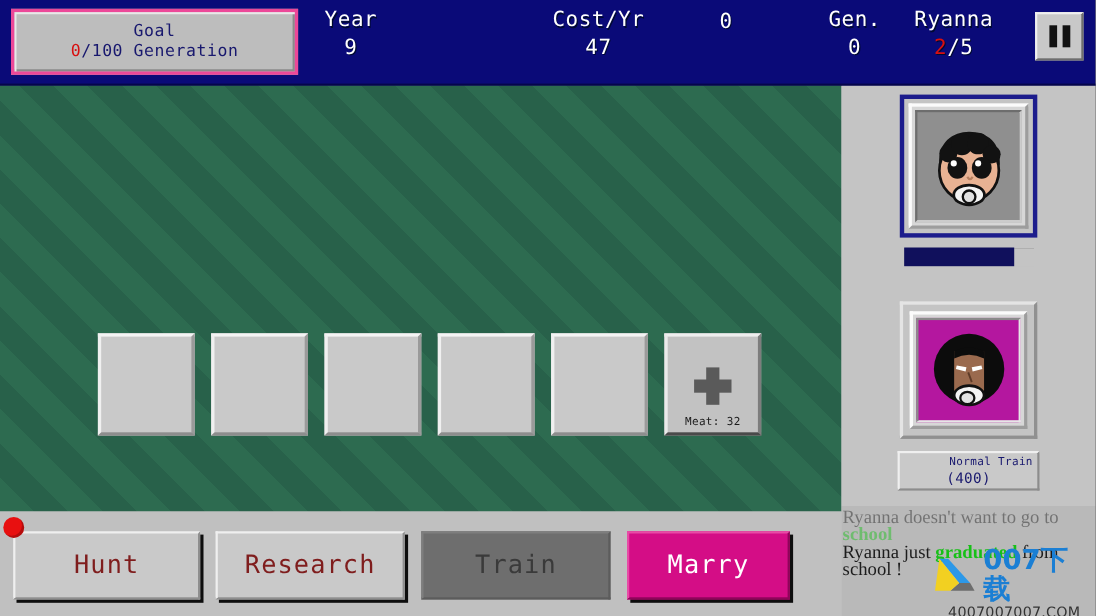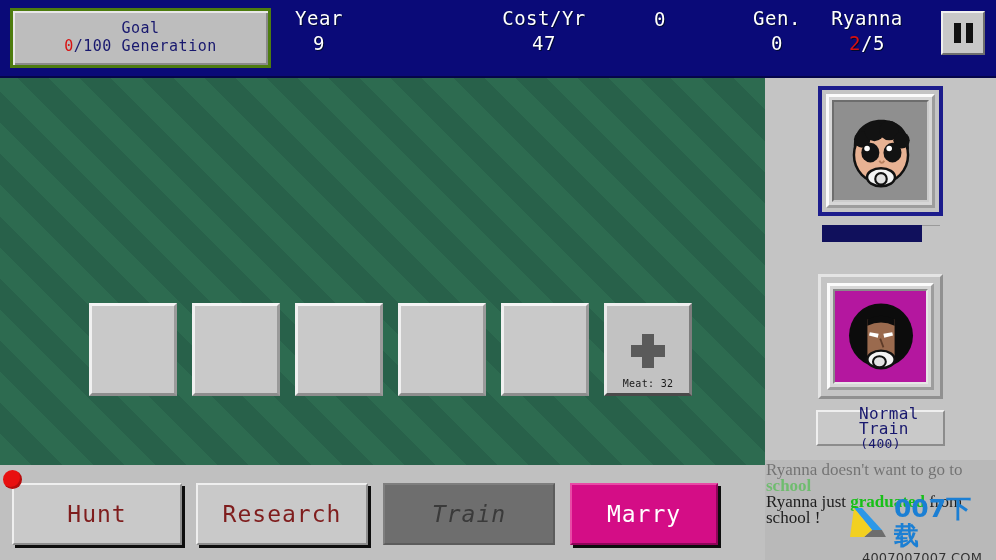--- a/index.html
+++ b/index.html
@@ -3,21 +3,21 @@
 <meta charset="utf-8">
 <style>
   html,body{margin:0;padding:0;background:#000;}
   body{width:996px;height:560px;overflow:hidden;font-family:"DejaVu Sans Mono","Liberation Mono",monospace;}
   #app{position:relative;width:996px;height:560px;overflow:hidden;background:#c0c0c0;}
 
   
   #header{position:absolute;left:0;top:0;width:996px;height:78px;background:#0a0a78;}
   #header:after{content:"";position:absolute;left:0;bottom:0;width:100%;height:2px;background:#05054a;}
   #goal-box{position:absolute;left:10px;top:8px;width:261px;height:60px;background:#bdbdbd;
-            border:3px solid #4d7c0f;box-sizing:border-box;
+            border:3px solid #ec4899;box-sizing:border-box;
             box-shadow:inset 2px 2px 0 #e8e8e8, inset -2px -2px 0 #8a8a8a;
             display:flex;flex-direction:column;align-items:center;justify-content:center;}
   #goal-box .gtitle{color:#18186e;font-size:15px;letter-spacing:.5px;line-height:17px;}
   #goal-box .gsub{font-size:15px;color:#18186e;line-height:19px;letter-spacing:.5px;}
   #goal-box .gsub .red{color:#d81010;}
   .stat{position:absolute;top:6px;text-align:center;color:#fff;}
   .stat .slabel{font-size:19px;line-height:24px;letter-spacing:.5px;text-shadow:1px 1px 0 #000a30;}
   .stat .svalue{font-size:19px;line-height:26px;letter-spacing:.5px;text-shadow:1px 1px 0 #000a30;}
   .stat .svalue .red{color:#d81010;}
   #pause-btn{position:absolute;left:941px;top:11px;width:44px;height:44px;background:#c8c8c8;
@@ -59,41 +59,41 @@
   #card-2{left:53px;top:196px;width:125px;height:125px;background:#c4c4c4;
       border:3px solid #e4e4e4;border-right-color:#909090;border-bottom-color:#909090;padding:6px;}
   #card-2 .innerframe{width:100%;height:100%;box-sizing:border-box;background:#d7d7d7;
       border:3px solid #fbfbfb;border-right-color:#9d9d9d;border-bottom-color:#9d9d9d;padding:3px;}
   #card-2 .canvas{width:100%;height:100%;box-sizing:border-box;background:#b4179f;
       border:2px solid #8a8a8a;border-right-color:#e6e6e6;border-bottom-color:#e6e6e6;
       display:flex;align-items:center;justify-content:center;overflow:hidden;}
   #train-btn{position:absolute;left:51px;top:332px;width:129px;height:36px;background:#c9c9c9;
       box-sizing:border-box;border:2px solid #efefef;border-right-color:#8c8c8c;border-bottom-color:#8c8c8c;
       display:flex;flex-direction:column;align-items:center;justify-content:center;color:#18186e;}
-  #train-btn .l1{font-size:16px;line-height:15px;letter-spacing:.3px;padding-left:41px;}
+  #train-btn .l1{font-size:10px;line-height:15px;letter-spacing:.3px;padding-left:41px;}
   #train-btn .l2{font-size:13px;line-height:15px;letter-spacing:.3px;}
 
   
   #msg-log{position:absolute;left:765px;top:460px;width:231px;height:100px;background:#b9b9b9;
       padding:2px 0 0 1px;box-sizing:border-box;overflow:hidden;}
   .msg{font-size:17px;line-height:16px;color:#1d1d1d;letter-spacing:0px;
        font-family:Liberation Serif, serif;white-space:normal;}
   .msg.faded{opacity:.45;}
   .msg .hi{color:#17c017;font-weight:bold;}
 
   
   #action-bar{position:absolute;left:0;top:465px;width:765px;height:95px;background:#c0c0c0;}
   .act{position:absolute;top:18px;height:62px;box-sizing:border-box;
        display:flex;align-items:center;justify-content:center;
        font-size:23px;letter-spacing:1px;}
   .act.normal{background:#c9c9c9;color:#7f1d1d;
        border:2px solid #efefef;border-right-color:#8e8e8e;border-bottom-color:#8e8e8e;
        box-shadow:3px 3px 0 #0d0d0d;}
   .act.disabled{background:#6e6e6e;color:#3a3a3a;
-       border:2px solid #7e7e7e;border-right-color:#5c5c5c;border-bottom-color:#5c5c5c;font-style:italic;}
+       border:2px solid #7e7e7e;border-right-color:#5c5c5c;border-bottom-color:#5c5c5c;}
   .act.primary{background:#d40d86;color:#ffffff;
        border:2px solid #e84aa6;border-right-color:#8e0559;border-bottom-color:#8e0559;
        box-shadow:3px 3px 0 #0d0d0d;}
   #btn-hunt{left:12px;width:170px;}
   #btn-research{left:196px;width:172px;}
   #btn-train-action{left:383px;width:172px;}
   #btn-marry{left:570px;width:148px;}
   #red-dot{position:absolute;left:3px;top:470px;width:19px;height:19px;border-radius:50%;
       background:#e81010;box-shadow:inset -2px -2px 0 rgba(0,0,0,.22);}
 

